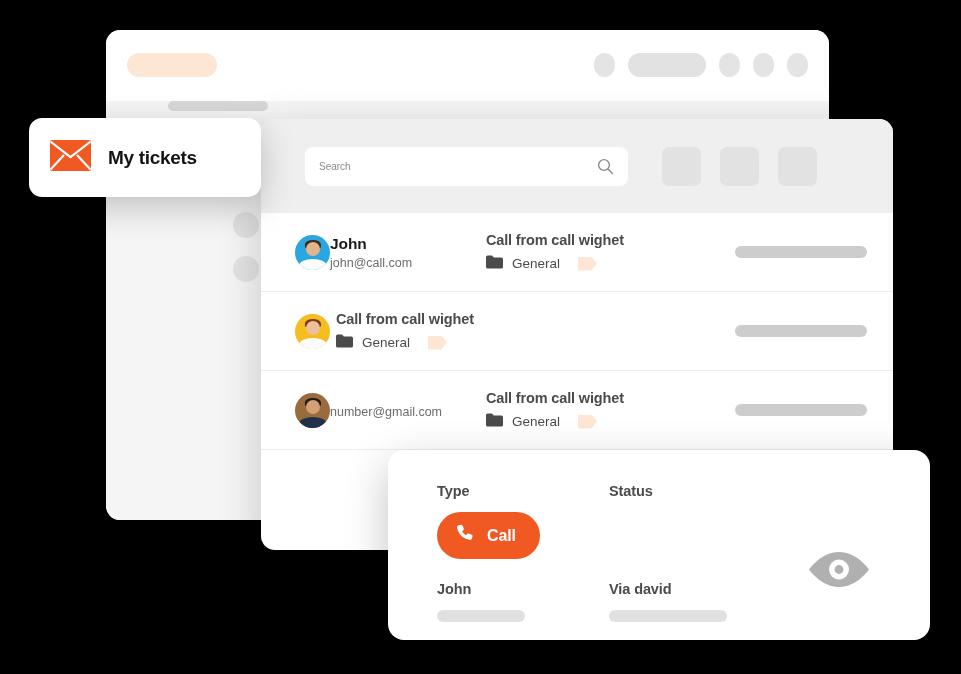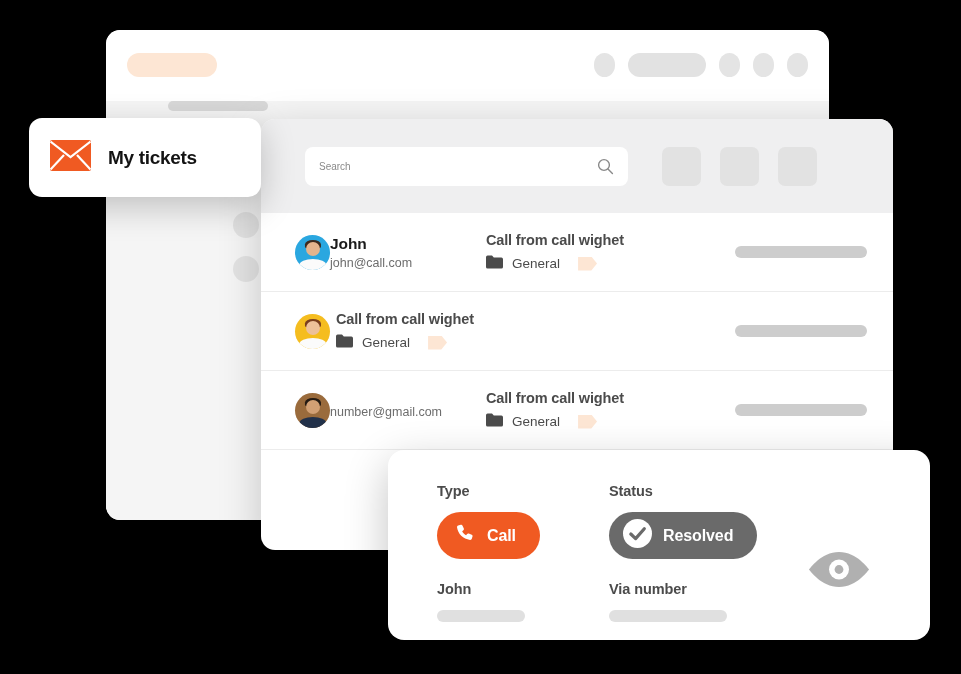--- a/index.html
+++ b/index.html
@@ -474,34 +474,25 @@
     <span class="pill-icon">
       <svg width="21" height="21" viewBox="0 0 24 24">
         <path fill="#ffffff" d="M6.6 2.1c.8-.3 1.7.1 2 .9l1.5 3.3c.3.7.1 1.5-.5 2l-1.4 1.1c.9 2 2.5 3.6 4.5 4.5l1.1-1.4c.5-.6 1.3-.8 2-.5l3.3 1.5c.8.3 1.2 1.2.9 2l-.8 2.5c-.3.9-1.1 1.4-2 1.3C9.3 18.4 3.2 12.3 2.3 4.9c-.1-.9.4-1.7 1.3-2l3-0.8z"></path>
       </svg>
     </span>
     <span>Call</span>
   </div>
 
   <div class="field-label lbl-status">Status</div>
 
-  <div class="pill pill-status">
-    <span class="pill-icon">
-      <svg width="29" height="29" viewBox="0 0 29 29">
-        <circle cx="14.5" cy="14.5" r="14.5" fill="#ffffff"></circle>
-        <path d="M7.8 15 L12.6 19.6 L21.3 9.8" fill="none" stroke="#6a6a6a" stroke-width="3.2" stroke-linecap="round" stroke-linejoin="round"></path>
-      </svg>
-    </span>
-    <span>Resolved</span>
-  </div>
 
   <div class="field-label lbl-from">John</div>
   <div class="val-placeholder val-from"></div>
 
-  <div class="field-label lbl-via">Via number</div>
+  <div class="field-label lbl-via">Via david</div>
   <div class="val-placeholder val-via"></div>
 
   <span class="eye-icon">
     <svg width="66" height="41" viewBox="0 0 66 41">
       <path d="M33 3 C51 3 63 20.5 63 20.5 C63 20.5 51 38 33 38 C15 38 3 20.5 3 20.5 C3 20.5 15 3 33 3 Z" fill="#b0b0b0"></path>
       <circle cx="33" cy="20.5" r="10" fill="#ffffff"></circle>
       <circle cx="33" cy="20.5" r="4.4" fill="#b0b0b0"></circle>
     </svg>
   </span>
 </div>

